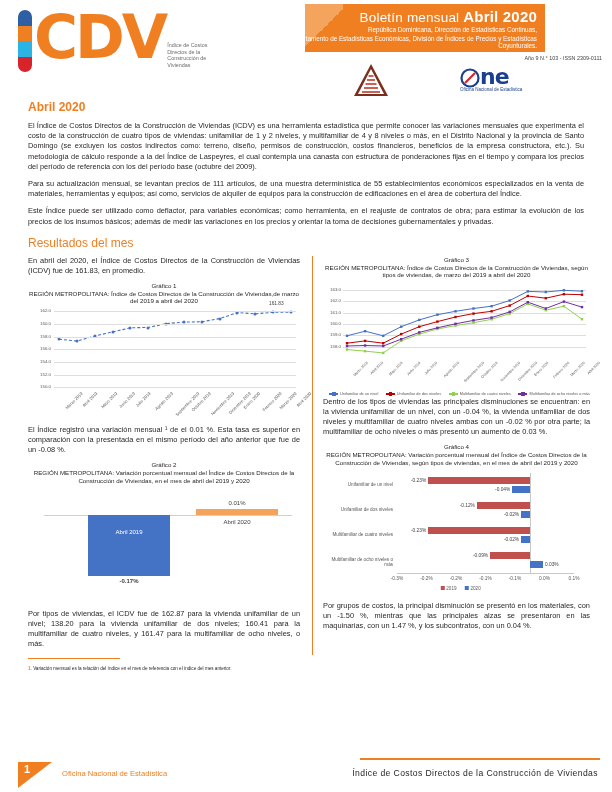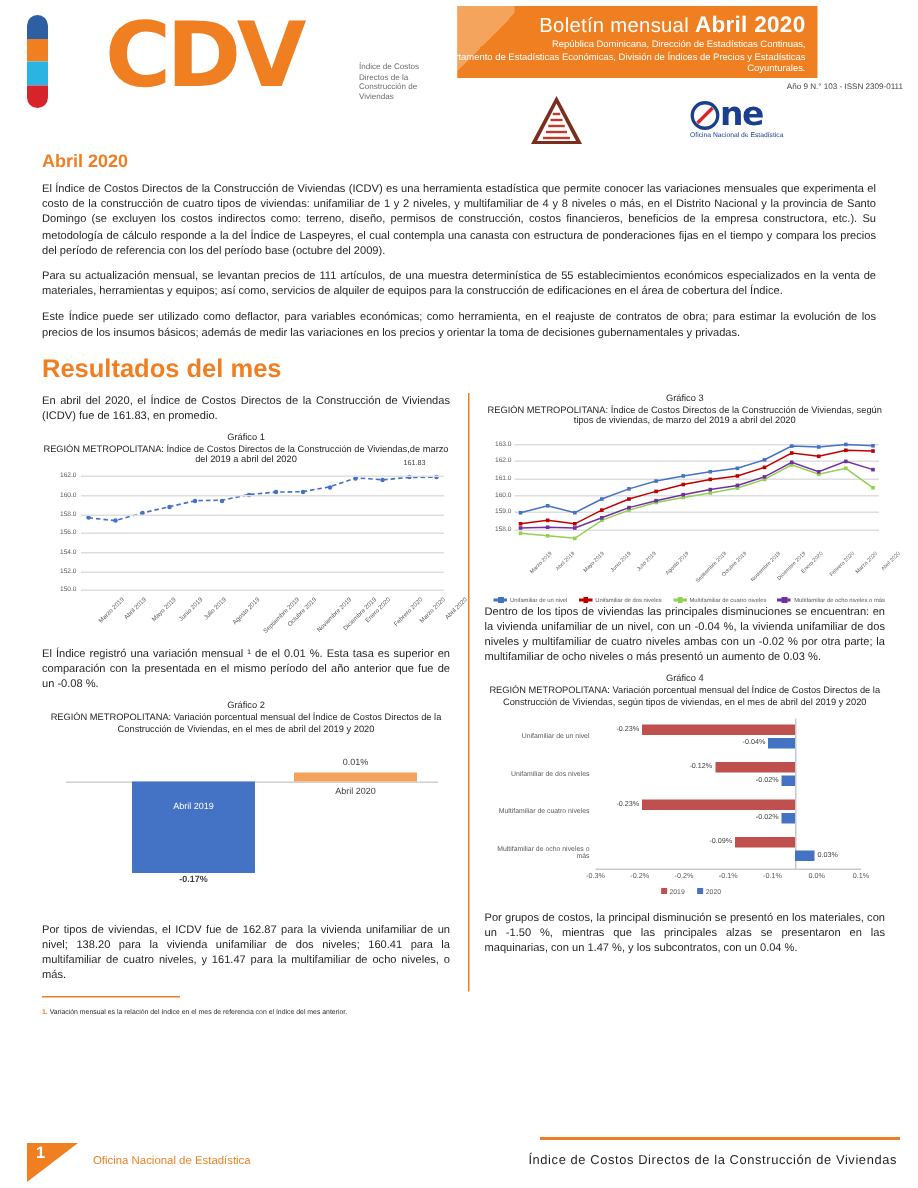--- a/index.html
+++ b/index.html
@@ -6,21 +6,21 @@
   html, body {
     width: 612px; height: 792px;
     font-family: "Liberation Sans", sans-serif;
     background: #ffffff;
     overflow: hidden;
   }
   .page { position: relative; width: 612px; height: 792px; background:#fff; }
 
   
   .header { position: relative; height: 100px; }
-  .logo-block { position: absolute; left: 18px; top: 6px; display: flex; align-items: flex-start; gap: 36px; }
+  .logo-block { position: absolute; left: 18px; top: 6px; display: flex; align-items: flex-start; }
   .logo-bar { width: 14px; height: 62px; margin-top: 4px; margin-right: 2px;
               display: flex; flex-direction: column; border-radius: 7px; overflow: hidden; }
   .logo-bar i { flex: 1; display: block; }
   .logo-text { font-size: 60px; font-weight: bold; color: #F07F22; letter-spacing: -3px;
                line-height: 62px; font-family: "DejaVu Sans", sans-serif; }
   .logo-sub { font-size: 5.4px; color: #6d6d6d; line-height: 6.6px; margin-left: 2px;
               margin-top: 36px; width: 60px; }
 
   .header-orange { position: absolute; left: 305px; top: 4px; width: 240px; height: 48px;
                    background: #F07F22; }
@@ -37,21 +37,21 @@
   .one-logo { position:absolute; left: 130px; top: 2px; }
   .one-txt { font-size: 22px; font-weight: bold; color:#1b3f8f; letter-spacing:-1px; font-family:"DejaVu Sans",sans-serif;}
   .one-sub { font-size: 4.5px; color:#1b3f8f; margin-top:-2px; }
 
   
   .content { position: absolute; left: 0; top: 100px; width: 612px; }
   .sec-title { color:#F07F22; font-size: 12px; font-weight: bold; margin: 0 0 7px 28px; }
   p.body { font-size: 7.4px; line-height: 10.2px; color:#231f20; text-align: justify;
            margin: 0 28px 7px 28px; }
 
-  .results-title { color:#F07F22; font-size: 17px; font-weight: bold; margin: 9px 0 6px 28px; }
+  .results-title { color:#F07F22; font-size: 12px; font-weight: normal; margin: 9px 0 6px 28px; }
 
   .cols { display: flex; margin: 0 16px; }
   .col-left { width: 296px; padding: 0 12px 0 12px; }
   .col-right { width: 284px; padding: 0 6px 0 10px; border-left: 1px solid #F07F22; }
   .col-txt { font-size: 7.4px; line-height: 10px; color:#231f20; text-align: justify; margin-bottom: 6px; }
 
   .chart-caption { text-align:center; font-size: 6.2px; line-height: 7.8px; color:#231f20; margin-bottom: 2px;}
   .chart-caption .gnum { display:block; }
 
   

